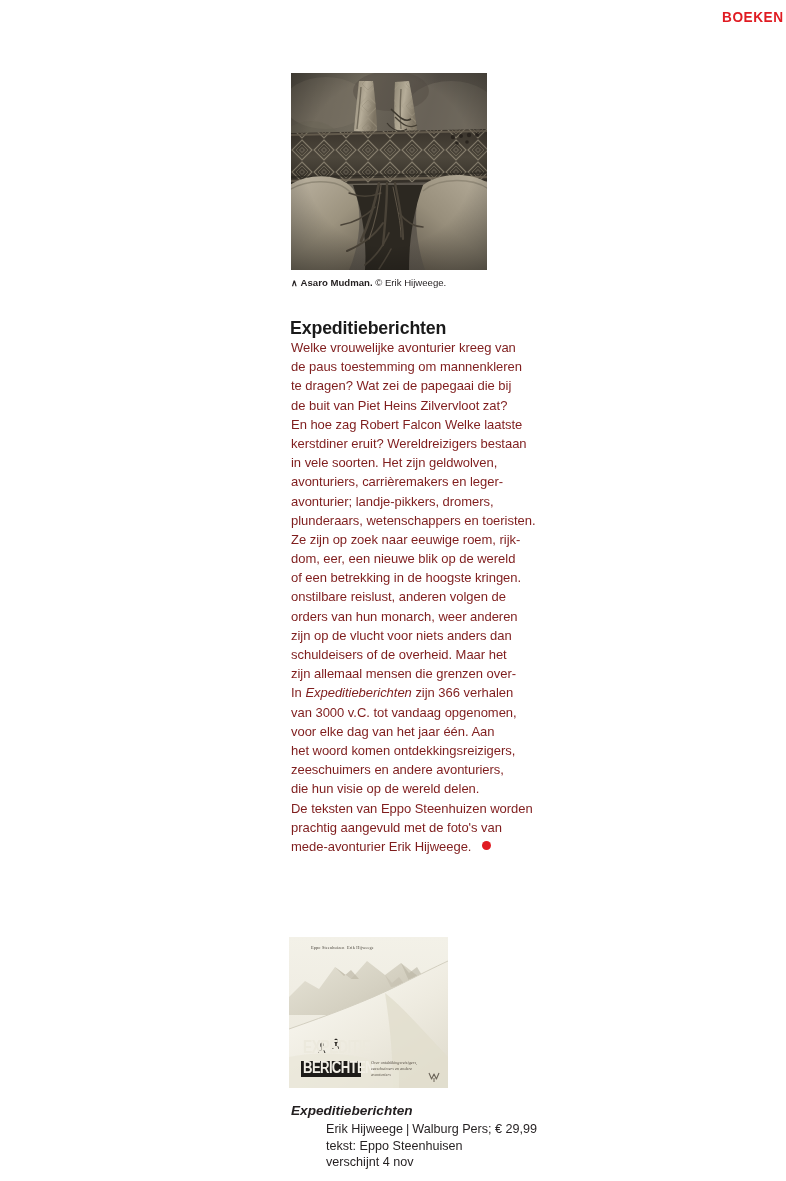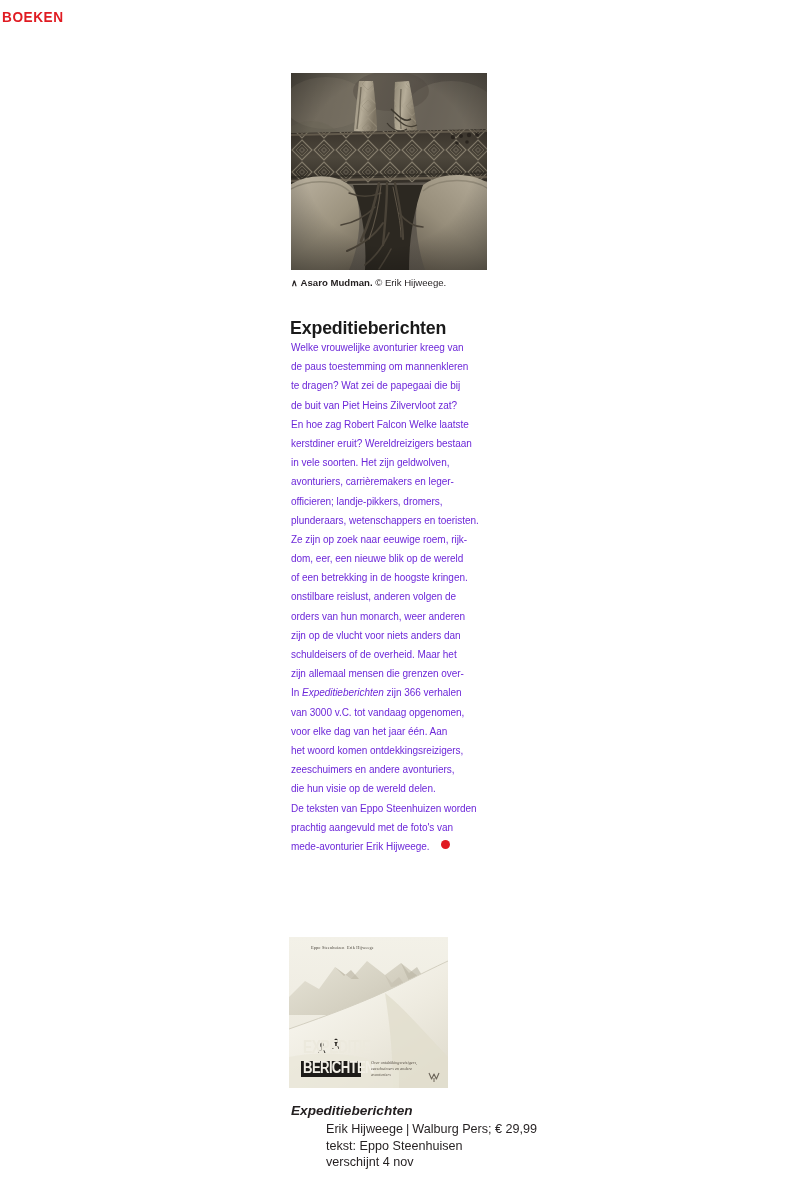--- a/index.html
+++ b/index.html
@@ -12,21 +12,21 @@
     color: #231f20;
     position: relative;
     overflow: hidden;
   }
 
   
   .section-header {
     position: absolute;
     left: 0; top: 9px;
     width: 786px;
-    text-align: left;
+    text-align: right;
     font-weight: bold;
     font-size: 14.5px;
     letter-spacing: 0.6px;
     color: #e01b22;
     font-family: "Liberation Sans", sans-serif;
   }
   .section-header span { display: inline-block; transform: scaleX(0.94); }
 
   
   .lead-photo {
@@ -74,23 +74,23 @@
     line-height: 22px;
   }
   .article-title span { display: inline-block; transform: scaleX(0.96); transform-origin: left center; }
 
   
   .body-text {
     position: absolute;
     left: 291px;
     top: 338px;
     width: 256px;
-    font-size: 10px;
+    font-size: 13px;
     line-height: 19.18px;
-    color: #6d28d9;
+    color: #7f1d1d;
     letter-spacing: -0.03px;
   }
   .body-text .ln { display: block; white-space: nowrap; }
   .body-text i { font-style: italic; }
   .end-dot {
     display: inline-block;
     width: 9px; height: 9px;
     border-radius: 50%;
     background: #e01b22;
     margin-left: 11px;
@@ -248,21 +248,21 @@
 
 <div class="body-text">
   <span class="ln">Welke vrouwelijke avonturier kreeg van</span>
   <span class="ln">de paus toestemming om mannenkleren</span>
   <span class="ln">te dragen? Wat zei de papegaai die bij</span>
   <span class="ln">de buit van Piet Heins Zilvervloot zat?</span>
   <span class="ln">En hoe zag Robert Falcon Welke laatste</span>
   <span class="ln">kerstdiner eruit? Wereldreizigers bestaan</span>
   <span class="ln">in vele soorten. Het zijn geldwolven,</span>
   <span class="ln">avonturiers, carrièremakers en leger-</span>
-  <span class="ln">officieren; landje-pikkers, dromers,</span>
+  <span class="ln">avonturier; landje-pikkers, dromers,</span>
   <span class="ln">plunderaars, wetenschappers en toeristen.</span>
   <span class="ln">Ze zijn op zoek naar eeuwige roem, rijk-</span>
   <span class="ln">dom, eer, een nieuwe blik op de wereld</span>
   <span class="ln">of een betrekking in de hoogste kringen.</span>
   <span class="ln">onstilbare reislust, anderen volgen de</span>
   <span class="ln">orders van hun monarch, weer anderen</span>
   <span class="ln">zijn op de vlucht voor niets anders dan</span>
   <span class="ln">schuldeisers of de overheid. Maar het</span>
   <span class="ln">zijn allemaal mensen die grenzen over-</span>
   <span class="ln"><span>In </span><i>Expeditieberichten</i><span> zijn 366 verhalen</span></span>

